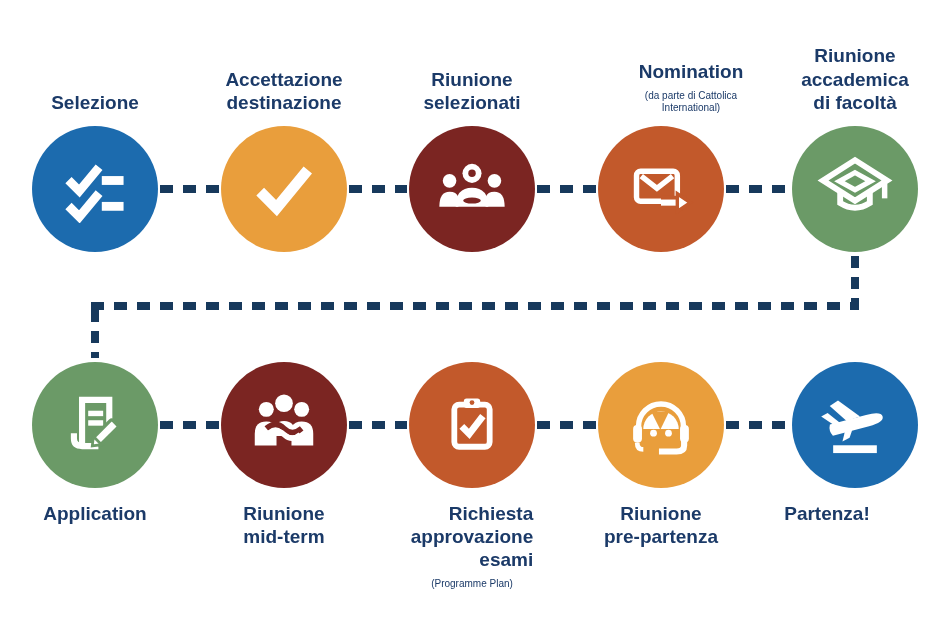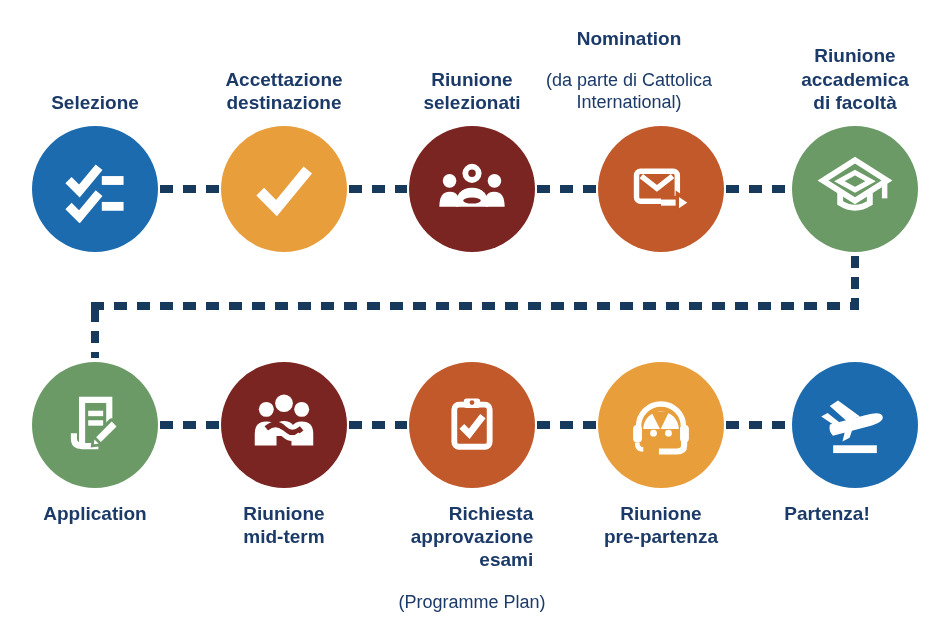--- a/index.html
+++ b/index.html
@@ -4,21 +4,21 @@
 <style>
   html,body{margin:0;padding:0;background:#fff;font-family:"Liberation Sans",sans-serif;}
   .canvas{position:relative;width:950px;height:632px;background:#fff;overflow:hidden;}
   .circle{position:absolute;width:126px;height:126px;border-radius:50%;
           display:flex;align-items:center;justify-content:center;}
   .circle svg{width:68px;height:68px;display:block;}
   .circle svg.lg{width:78px;height:78px;}
   .label{position:absolute;width:190px;display:flex;flex-direction:column;
          align-items:center;text-align:center;color:var(--navy_text,#1b3a68);}
   .label .main{font-weight:bold;font-size:19px;line-height:1.22;white-space:pre-line;}
-  .label .sub{font-weight:400;font-size:18px;line-height:1.22;white-space:pre-line;margin-top:20px;}
+  .label .sub{font-weight:400;font-size:10px;line-height:1.22;white-space:pre-line;margin-top:6px;}
   .label-top{top:0;height:114px;justify-content:flex-end;}
   .label-bottom{top:502px;justify-content:flex-start;}
   .hdash{position:absolute;height:8px;
          background:repeating-linear-gradient(90deg,var(--navy_dash,#17395c) 0 13px,transparent 13px 23px);}
   .vdash{position:absolute;width:8px;
          background:repeating-linear-gradient(180deg,var(--navy_dash,#17395c) 0 12px,transparent 12px 21px);}
 </style>
 </head>
 <body>
 
@@ -42,21 +42,21 @@
     <span class="main">Selezione</span>
   </div>
   <div class="label label-top" style="left:189px;">
     <span class="main">Accettazione
 destinazione</span>
   </div>
   <div class="label label-top" style="left:377px;">
     <span class="main">Riunione
 selezionati</span>
   </div>
-  <div class="label label-top" style="left:534px;">
+  <div class="label label-top" style="left:596px;">
     <span class="main">Nomination</span>
     <span class="sub">(da parte di Cattolica
 International)</span>
   </div>
   <div class="label label-top" style="left:760px;">
     <span class="main">Riunione
 accademica
 di facoltà</span>
   </div>
 

